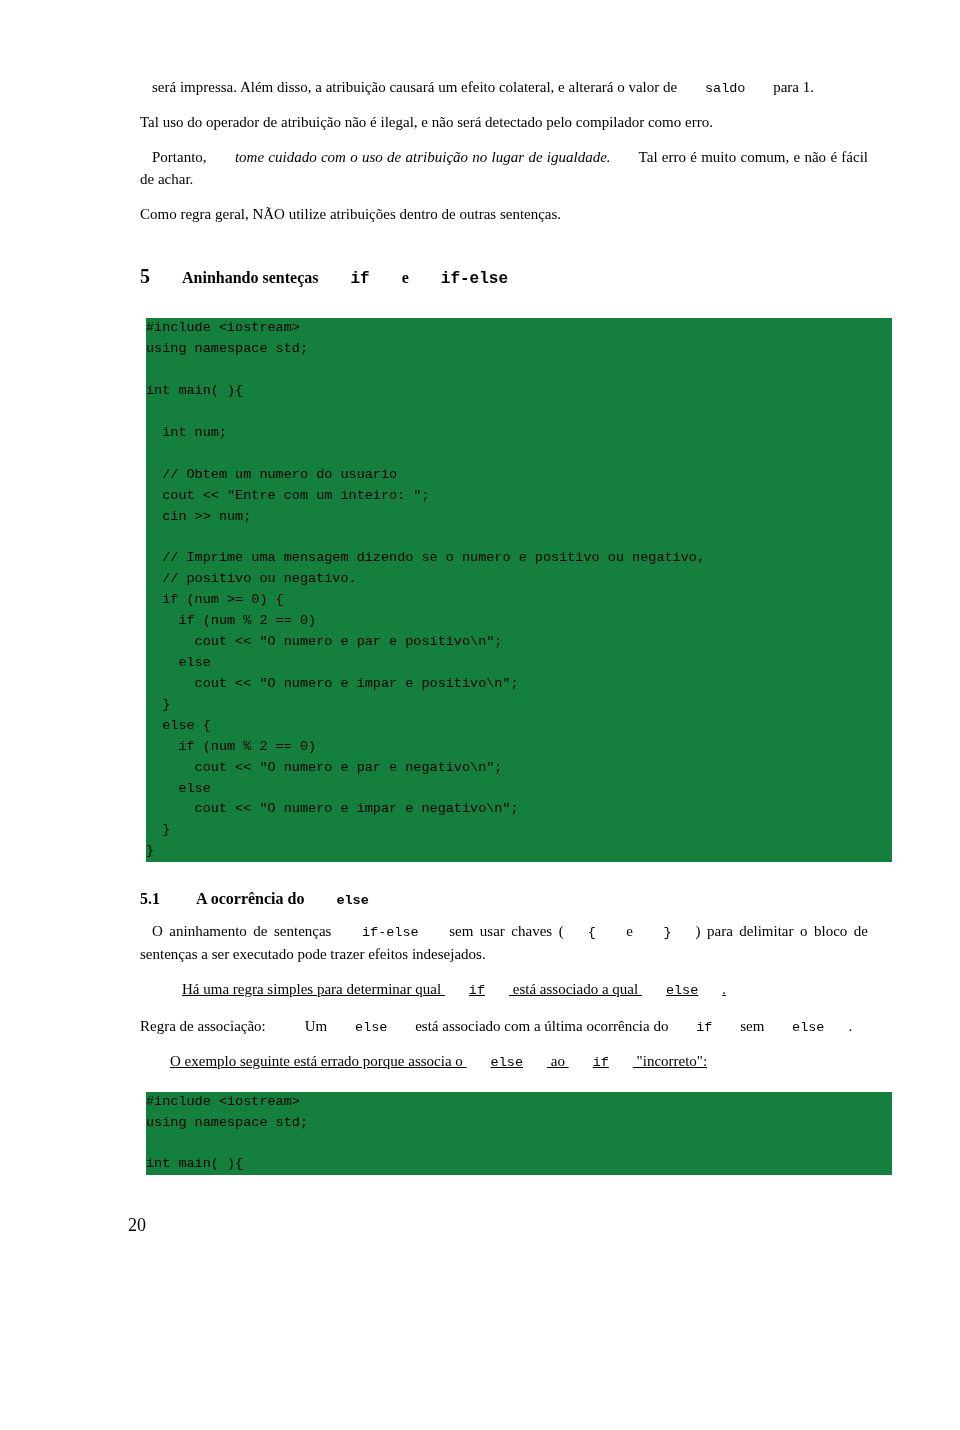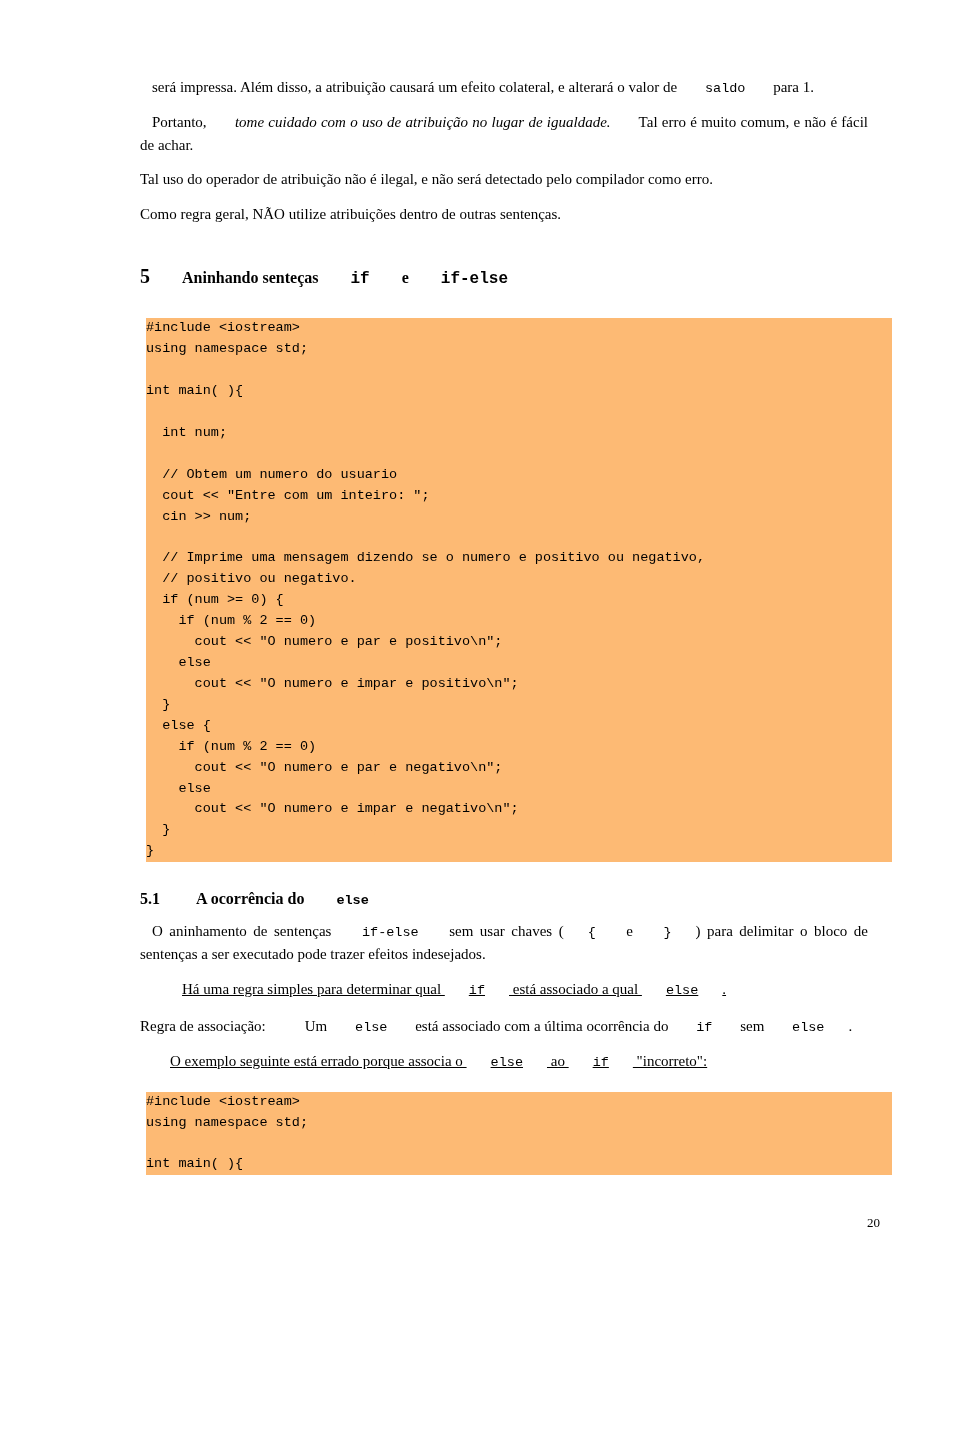--- a/index.html
+++ b/index.html
@@ -37,64 +37,64 @@
       font-size: 16px;
       font-weight: bold;
     }
     code, .mono {
       font-family: "Courier New", Courier, monospace;
       font-size: 13.5px;
     }
     .code-block {
       font-family: "Courier New", Courier, monospace;
       font-size: 13.5px;
-      background: #fdba74;
+      background: #15803d;
       border: none;
       margin: 18px 0 18px 30px;
       line-height: 1.55;
       white-space: pre;
       display: block;
     }
     .subsection-heading {
       font-size: 16px;
       font-weight: bold;
       margin-top: 28px;
       margin-bottom: 10px;
     }
     .subsection-num {
       font-weight: bold;
     }
     .bold { font-weight: normal; }
     .page-number {
-      text-align: right;
+      text-align: left;
       margin-top: 40px;
-      font-size: 13px;
+      font-size: 18px;
     }
     .association-rule {
       margin: 14px 0 14px 0;
       line-height: 1.5;
     }
     .indent {
       text-indent: 30px;
       text-decoration: underline;
     }
   </style>
 </head>
 <body>
 
 <div>
 
   <div class="text-block">
     <p>
       <span>será impressa. Além disso, a atribuição causará um efeito colateral, e alterará o valor de </span><code>saldo</code><span> para 1.</span>
     </p>
+    <p>Tal uso do operador de atribuição não é ilegal, e não será detectado pelo compilador como erro.</p>
     <p>
       <span>Portanto, </span><em>tome cuidado com o uso de atribuição no lugar de igualdade.</em><span> Tal erro é muito comum, e não é fácil de achar.</span>
     </p>
-    <p>Tal uso do operador de atribuição não é ilegal, e não será detectado pelo compilador como erro.</p>
     <p>Como regra geral, NÃO utilize atribuições dentro de outras sentenças.</p>
   </div>
 
   <div class="section-heading">
     <span class="section-num">5</span>
     <span class="section-title-text">Aninhando senteças</span>
     <code class="section-title-text">if</code>
     <span class="section-title-text">e</span>
     <code class="section-title-text">if-else</code>
   </div>

